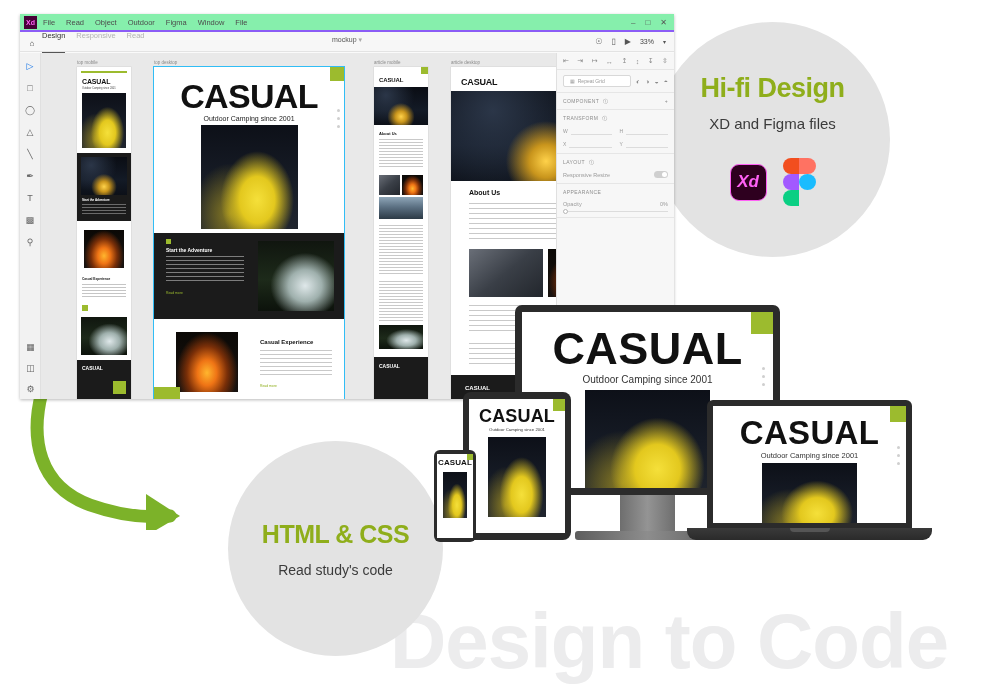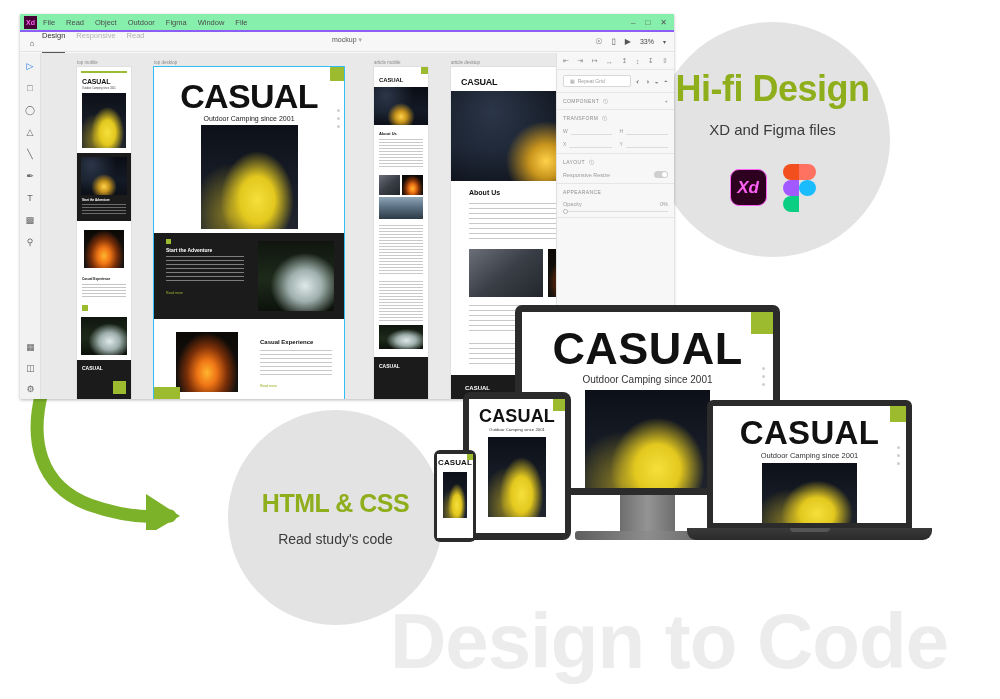--- a/index.html
+++ b/index.html
@@ -18,23 +18,23 @@
   }
 
   
   .circle-badge {
     position: absolute; border-radius: 50%;
     background: #e3e3e3;
     display: flex; flex-direction: column;
     align-items: center; justify-content: center;
   }
   #circle-hifi { left: 655px; top: 22px; width: 235px; height: 235px; }
-  #circle-html { left: 228px; top: 410px; width: 215px; height: 215px; }
+  #circle-html { left: 228px; top: 441px; width: 215px; height: 215px; }
   .circle-title {
-    color: #8fae1b; font-size: 36px; font-weight: bold; letter-spacing: -.5px;
+    color: #8fae1b; font-size: 27px; font-weight: bold; letter-spacing: -.5px;
   }
   #circle-html .circle-title { font-size: 25px; }
   .circle-sub { color: #3b3b3b; font-size: 15px; margin-top: 11px; }
   #circle-html .circle-sub { font-size: 14px; margin-top: 13px; }
   .logo-row { display: flex; gap: 16px; margin-top: 26px; align-items: center; }
 
   
   .xd-logo {
     width: 37px; height: 37px; border-radius: 9px;
     background: #2e001f; border: 1.5px solid #ff61f6;

